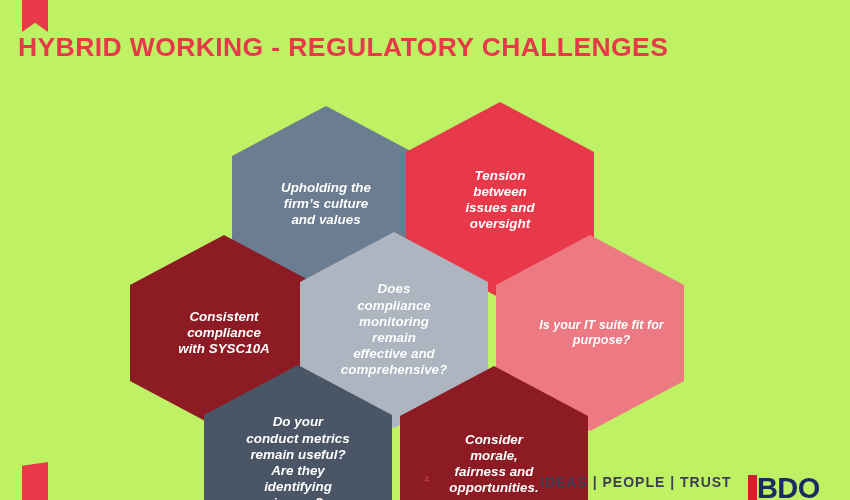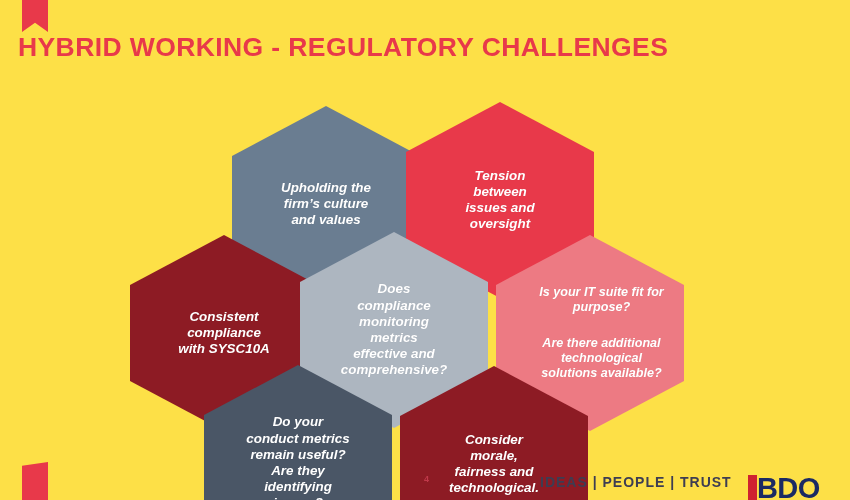--- a/index.html
+++ b/index.html
@@ -8,21 +8,21 @@
     padding: 0;
     background: #ffffff;
   }
   body {
     font-family: "Liberation Sans", sans-serif;
   }
   #slide {
     position: relative;
     width: 850px;
     height: 500px;
-    background: #fde047;
+    background: #bef264;
     overflow: hidden;
   }
 
   
   .ribbon {
     position: absolute;
     background: #e8394a;
   }
   .ribbon-top {
     left: 22px;
@@ -181,49 +181,46 @@
     <div class="hex hex-mid-left" style="background:#8d1b24">
       <div class="hex-text">Consistent
 compliance
 with SYSC10A</div>
     </div>
 
     <div class="hex hex-center" style="background:#adb6c0">
       <div class="hex-text">Does
 compliance
 monitoring
-metrics
+remain
 effective and
 comprehensive?</div>
     </div>
 
     <div class="hex hex-mid-right" style="background:#ed7a83">
       <div class="hex-text small two-para">
         <div class="para1">Is your IT suite fit for
 purpose?</div>
-        <div class="para2">Are there additional
-technological
-solutions available?</div>
       </div>
     </div>
 
     <div class="hex hex-bot-left" style="background:#4a5666">
       <div class="hex-text">Do your
 conduct metrics
 remain useful?
 Are they
 identifying
 issues?</div>
     </div>
 
     <div class="hex hex-bot-right" style="background:#8d1b24">
       <div class="hex-text">Consider
 morale,
 fairness and
-technological.</div>
+opportunities.</div>
     </div>
 
   </div>
 
   <div class="page-number">4</div>
 
   <div class="tagline">IDEAS  |  PEOPLE  |  TRUST</div>
 
   <div class="bdo-logo">
     <div class="bdo-bar"></div>

